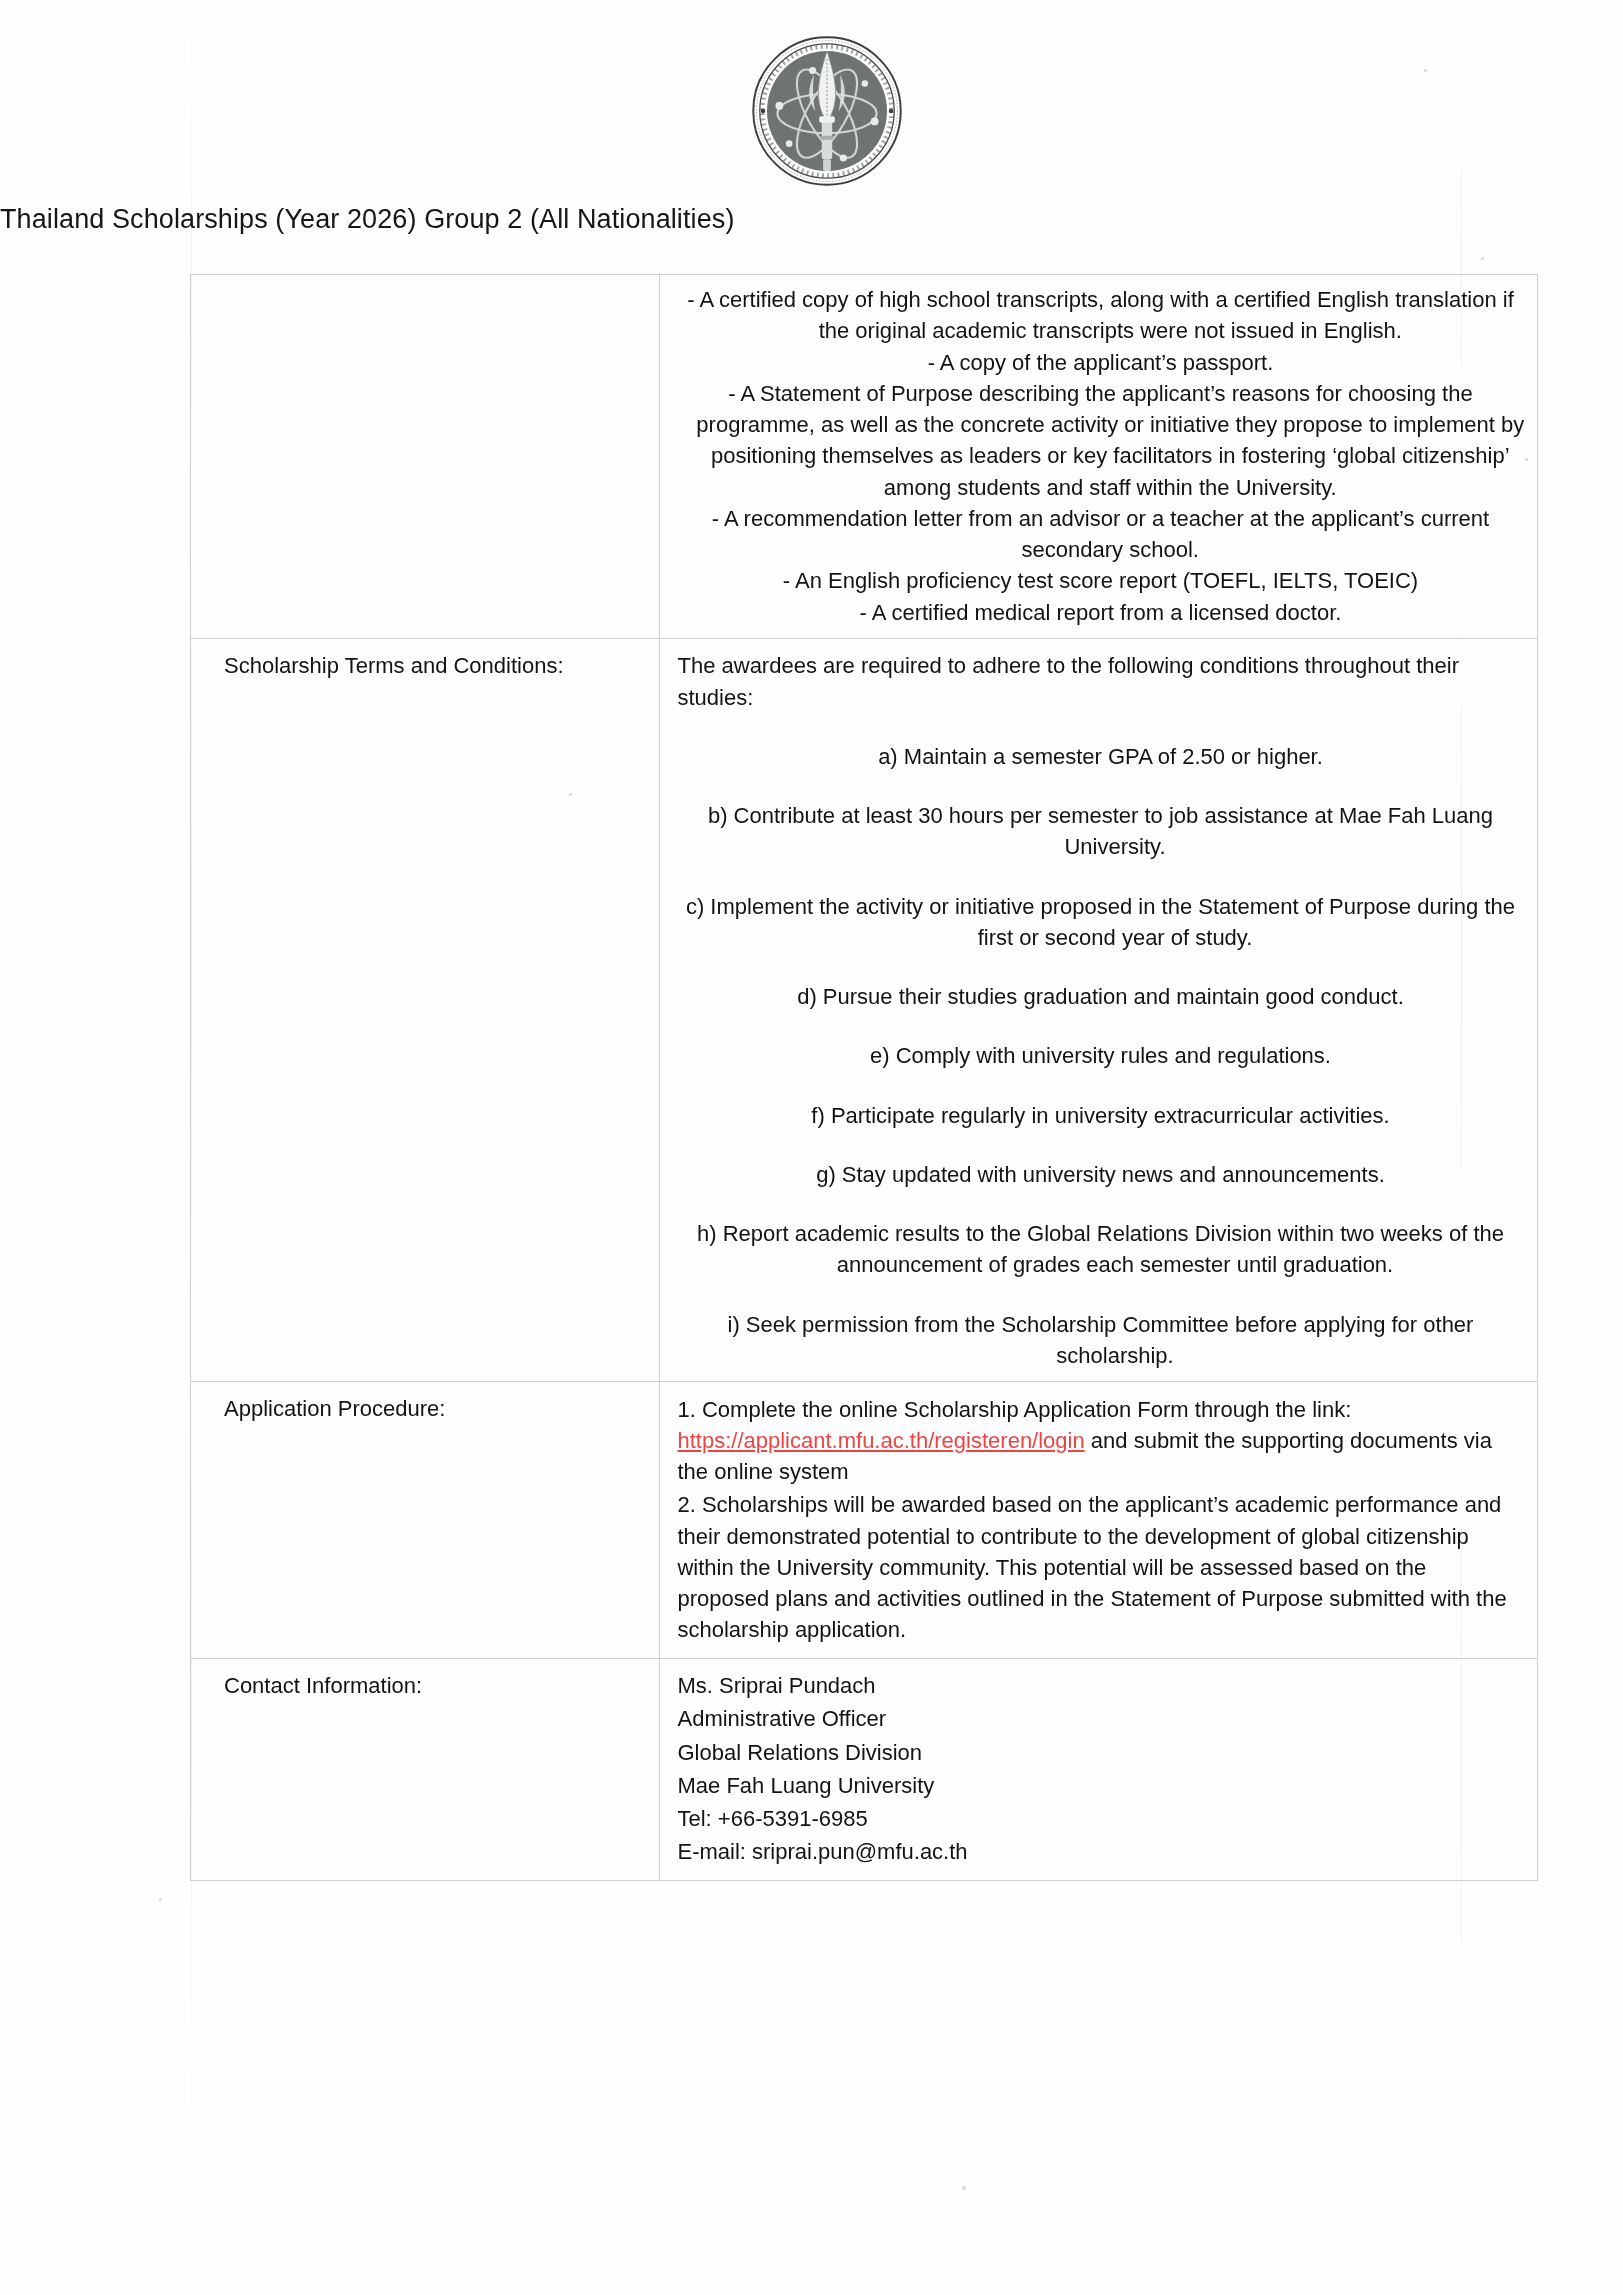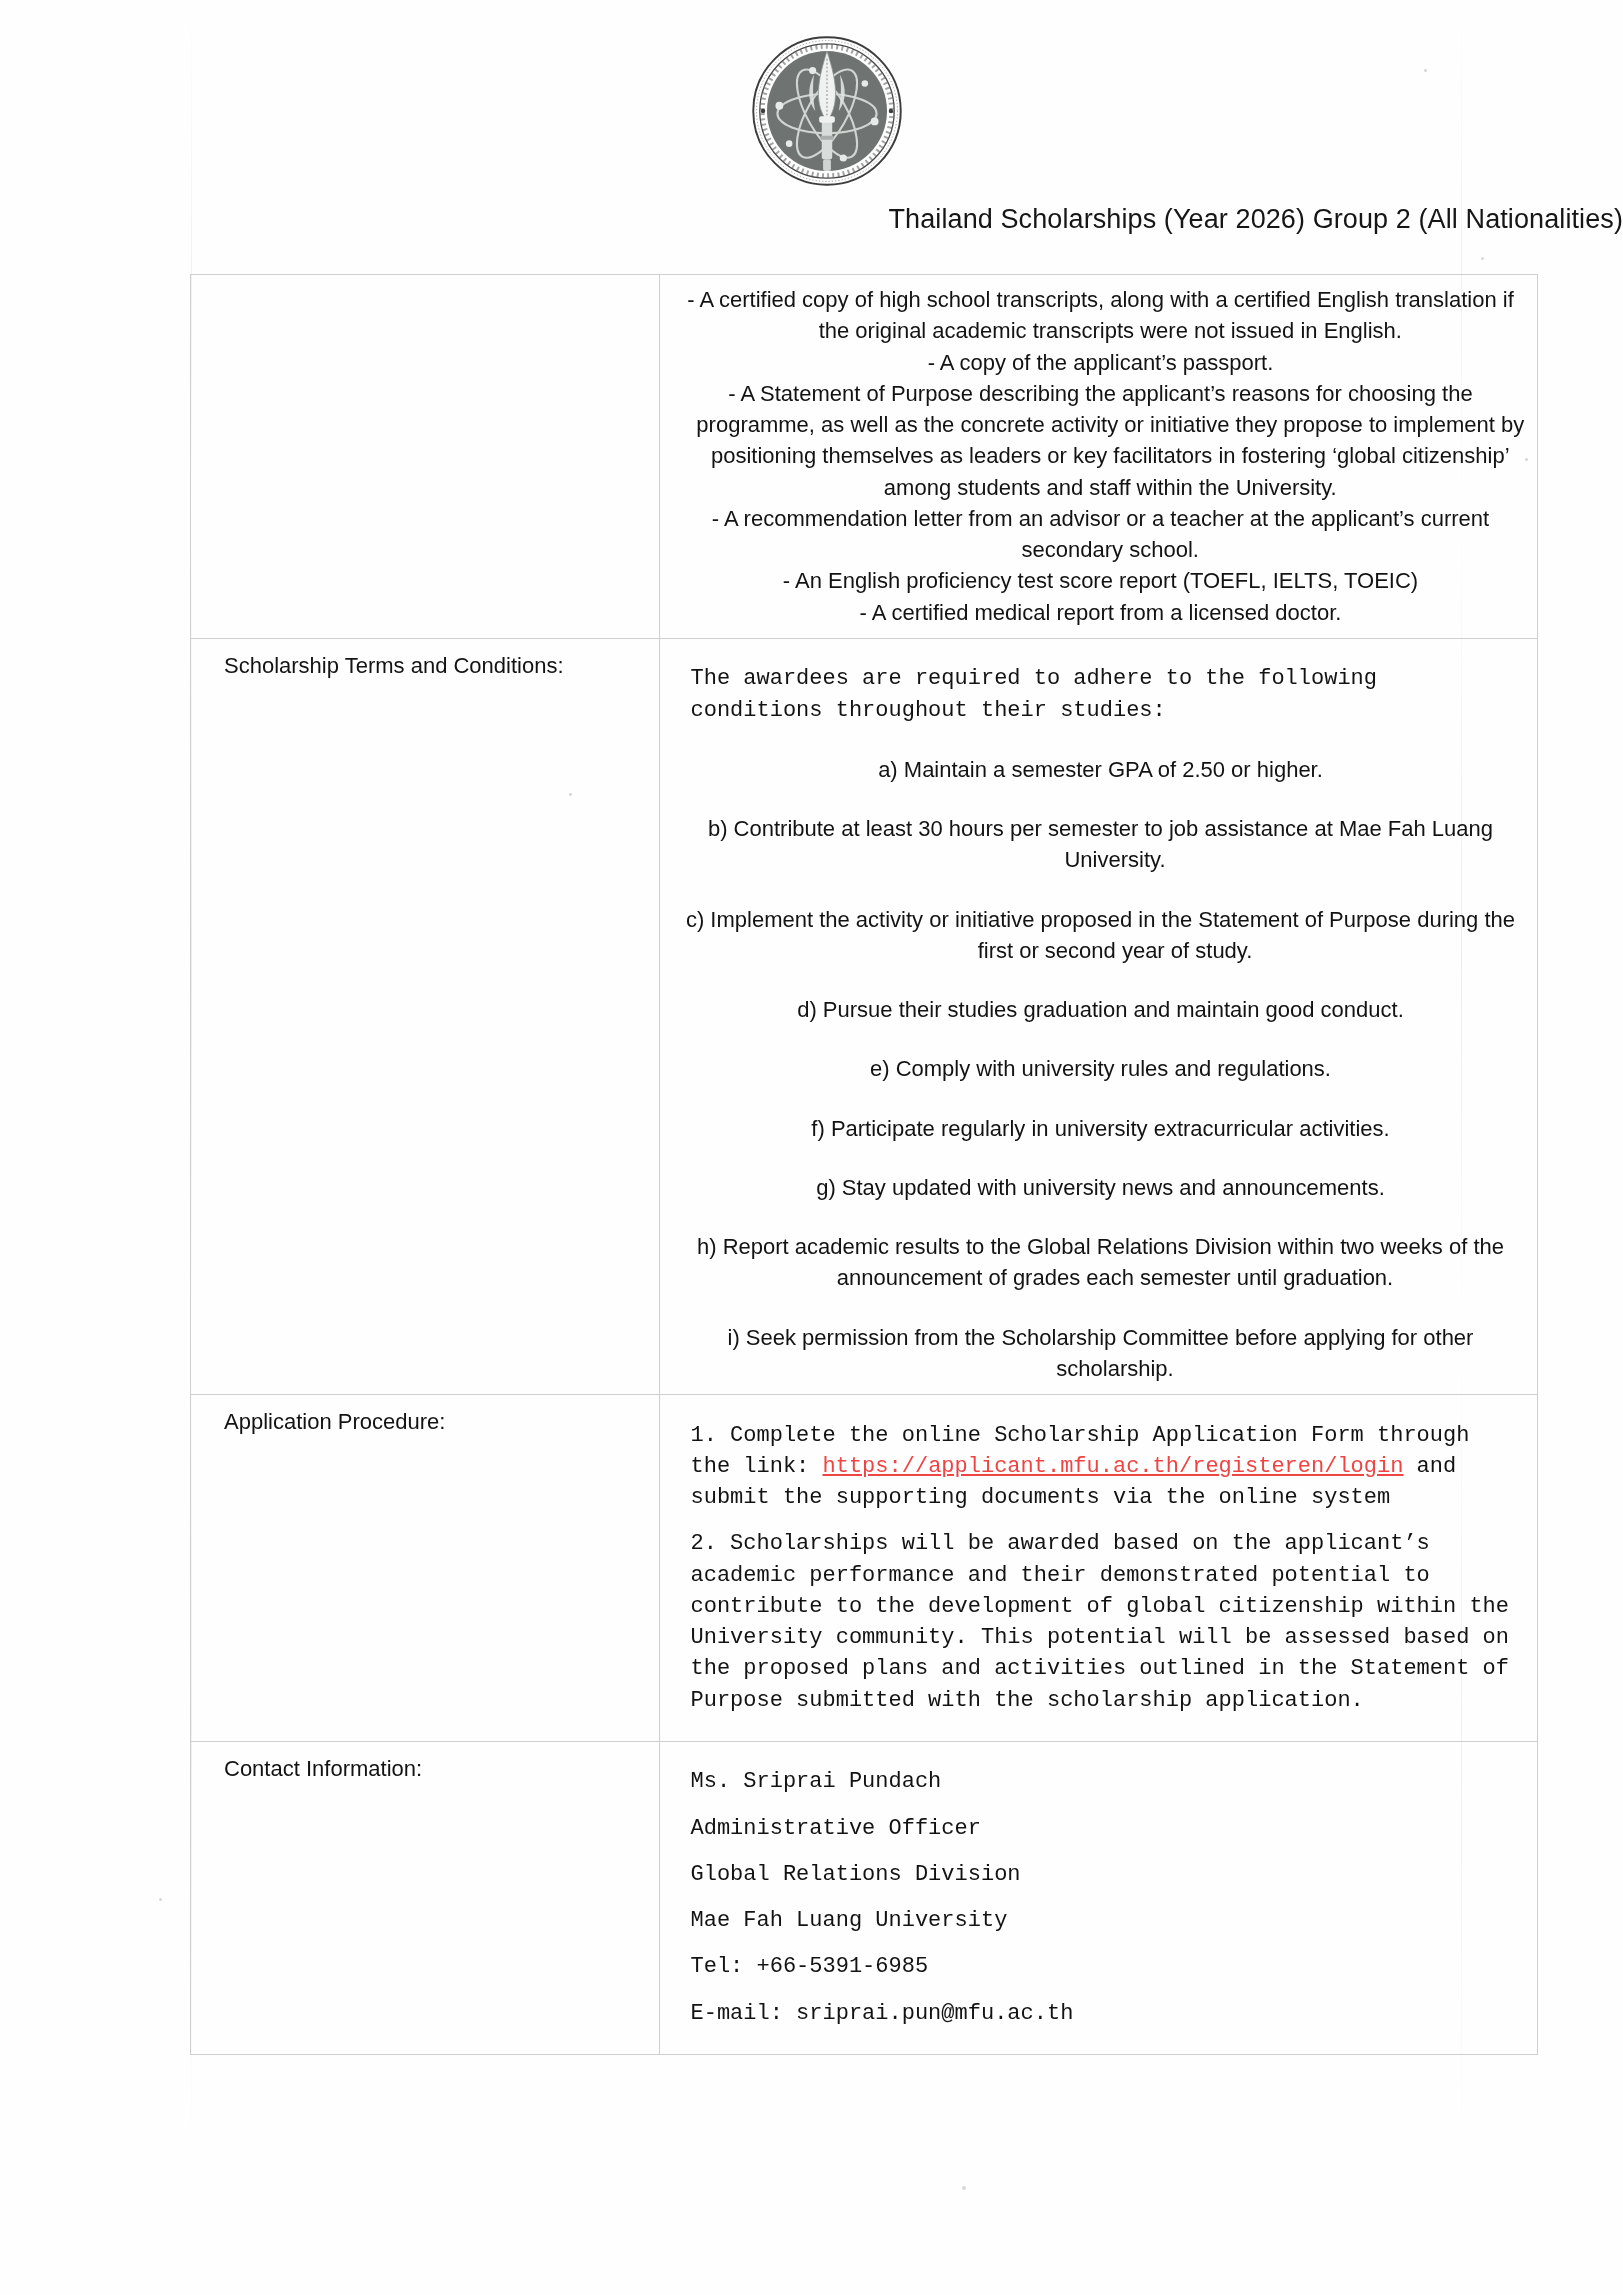--- a/index.html
+++ b/index.html
@@ -51,21 +51,21 @@
     height: 154px;
   }
   .emblem-wrap svg { display: block; width: 154px; height: 154px; }
 
   
   .doc-title {
     position: absolute;
     left: 0;
     right: 0;
     top: 204px;
-    text-align: right;
+    text-align: left;
     font-size: 27px;
     letter-spacing: 0.1px;
     color: #161616;
     font-weight: 400;
   }
 
   
   .info-table {
     position: absolute;
     left: 190px;
@@ -107,21 +107,21 @@
     padding-left: 19.6px;
     text-indent: -19.6px;
     margin: 0;
     text-align: center;
   }
   .li.wide {
     padding-left: 29px;
     text-indent: -29px;
     margin-top: 28px;
   }
-  .plain { display: block; margin: 15px; font-family: Liberation Mono, monospace; }
+  .plain { display: block; margin: 2px; }
 
   .link {
     color: #ef4444;
     text-decoration: underline;
     text-underline-offset: 2px;
   }
 </style>
 </head>
 <body>
 

